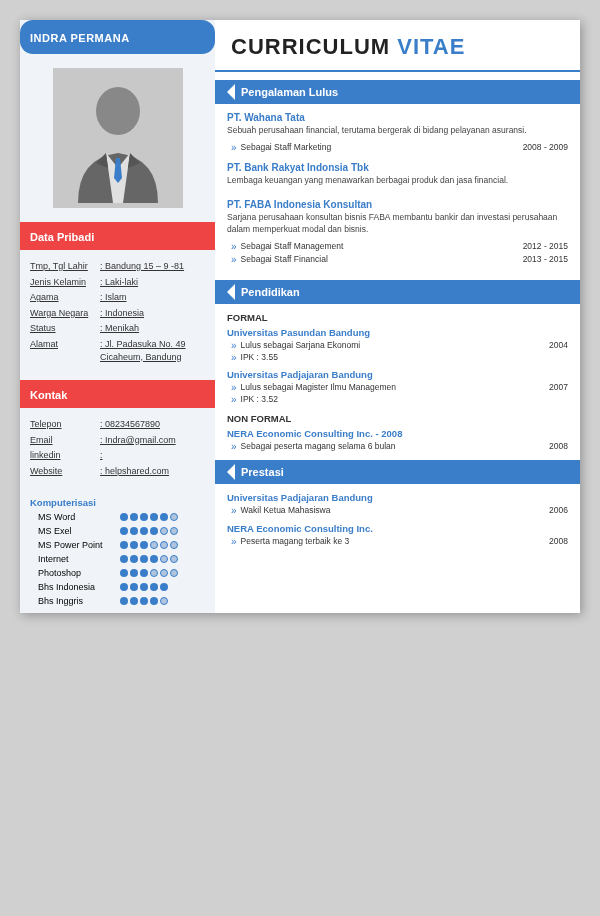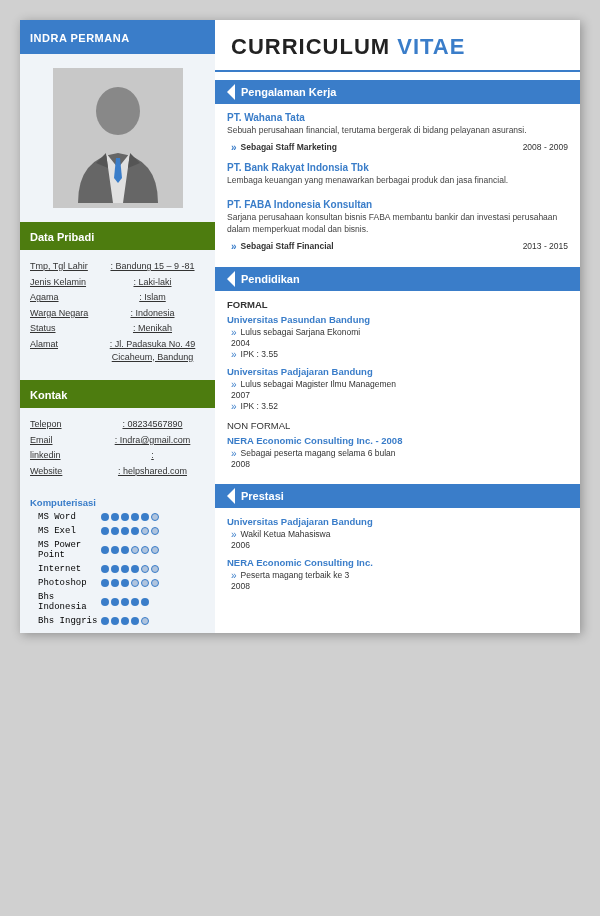--- a/index.html
+++ b/index.html
@@ -22,20 +22,21 @@
     
     .left-col {
       width: 195px;
       background: #f0f4f8;
       flex-shrink: 0;
     }
     .left-name-bar {
       background: #3a7dc9;
       padding: 8px 10px;
       margin-bottom: 0;
+      border-radius: 13px;
     }
     .left-name-bar span {
       color: #fff;
       font-size: 11px;
       font-weight: bold;
       letter-spacing: 0.5px;
     }
     .photo-area {
       background: #c8c8c8;
       width: 130px;
@@ -44,21 +45,21 @@
       display: flex;
       align-items: center;
       justify-content: center;
       overflow: hidden;
     }
     .avatar-svg {
       width: 110px;
       height: 130px;
     }
     .section-header {
-      background: #4d7c0f;
+      background: #ef4444;
       padding: 5px 10px;
       margin-bottom: 6px;
     }
     .section-header span {
       color: #fff;
       font-size: 11px;
       font-weight: bold;
     }
     .data-table {
       padding: 4px 10px 8px 10px;
@@ -72,40 +73,38 @@
       line-height: 1.4;
     }
     .data-table .label {
       width: 70px;
       flex-shrink: 0;
       font-size: 9px;
     }
     .data-table .value {
       font-size: 9px;
       flex: 1;
-      text-align: center;
     }
     .skill-category {
       padding: 2px 10px 0 10px;
       font-size: 9.5px;
       font-weight: bold;
       color: #3a7dc9;
       margin-bottom: 3px;
     }
     .skill-row {
       display: flex;
       align-items: center;
       padding: 1px 10px 1px 18px;
       font-size: 9px;
       margin-bottom: 2px;
     }
     .skill-name {
-      width: 63px;
+      width: 82px;
       flex-shrink: 0;
-      font-family: Liberation Mono, monospace;
     }
     .dots {
       display: flex;
       gap: 2px;
     }
     .dot {
       width: 8px;
       height: 8px;
       border-radius: 50%;
     }
@@ -176,21 +175,20 @@
       justify-content: space-between;
       align-items: center;
       padding: 1px 0 1px 4px;
       font-size: 8.5px;
       color: #333;
     }
     .job-role-row .role-name {
       display: flex;
       align-items: center;
       gap: 4px;
-      font-weight: bold;
     }
     .job-role-row .role-name::before {
       content: '»';
       color: #3a7dc9;
       font-size: 10px;
     }
     .job-year {
       color: #333;
       font-size: 8.5px;
     }
@@ -209,35 +207,34 @@
       color: #3a7dc9;
       margin-bottom: 2px;
     }
     .edu-row {
       display: flex;
       justify-content: space-between;
       font-size: 8.5px;
       color: #333;
       padding-left: 4px;
       margin-bottom: 1px;
-      flex-direction: column;
     }
     .edu-row .edu-left {
       display: flex;
       align-items: center;
       gap: 4px;
     }
     .edu-row .edu-left::before {
       content: '»';
       color: #3a7dc9;
       font-size: 10px;
     }
     .edu-nonformal-label {
       font-size: 9.5px;
-      font-weight: normal;
+      font-weight: bold;
       color: #333;
       margin: 8px 0 4px 0;
     }
     .prestasi-section {
       padding: 0 12px 10px 12px;
     }
   </style>
 </head>
 <body>
 
@@ -407,21 +404,21 @@
   <div class="right-col">
 
     <div class="cv-title-bar">
       <h1>
         <span>CURRICULUM </span><span class="vitae">VITAE</span>
       </h1>
     </div>
 
     <div class="right-section" style="margin-top:8px">
       <div class="right-section-header">
-        <span>Pengalaman Kerja</span>
+        <span>Pengalaman Lulus</span>
       </div>
 
       <div class="job-entry">
         <div class="job-title">PT. Wahana Tata</div>
         <div class="job-desc">Sebuah perusahaan financial, terutama bergerak di bidang pelayanan asuransi.</div>
         <div class="job-role-row">
           <div class="role-name">
               <span>Sebagai Staff Marketing</span>
             </div>
           <span class="job-year">2008 - 2009</span>
@@ -431,20 +428,26 @@
       <div class="job-entry">
         <div class="job-title">PT. Bank Rakyat Indonsia Tbk</div>
         <div class="job-desc">Lembaga keuangan yang menawarkan berbagai produk dan jasa financial.</div>
       </div>
 
       <div class="job-entry">
         <div class="job-title">PT. FABA Indonesia Konsultan</div>
         <div class="job-desc">Sarjana perusahaan konsultan bisnis FABA membantu bankir dan investasi perusahaan dalam memperkuat modal dan bisnis.</div>
         <div class="job-role-row">
           <div class="role-name">
+              <span>Sebagai Staff Management</span>
+            </div>
+          <span class="job-year">2012 - 2015</span>
+        </div>
+        <div class="job-role-row">
+          <div class="role-name">
               <span>Sebagai Staff Financial</span>
             </div>
           <span class="job-year">2013 - 2015</span>
         </div>
       </div>
     </div>
 
     <div class="right-section">
       <div class="right-section-header">
         <span>Pendidikan</span>
@@ -484,21 +487,21 @@
         <div class="edu-uni">NERA Economic Consulting Inc. - 2008</div>
         <div class="edu-row">
           <div class="edu-left">
               <span>Sebagai peserta magang selama 6 bulan</span>
             </div>
           <span>2008</span>
         </div>
       </div>
     </div>
 
-    <div class="right-section" style="margin-top:15px">
+    <div class="right-section" style="margin-top:8px">
       <div class="right-section-header">
         <span>Prestasi</span>
       </div>
       <div class="prestasi-section">
         <div class="edu-uni">Universitas Padjajaran Bandung</div>
         <div class="edu-row">
           <div class="edu-left">
               <span>Wakil Ketua Mahasiswa</span>
             </div>
           <span>2006</span>

